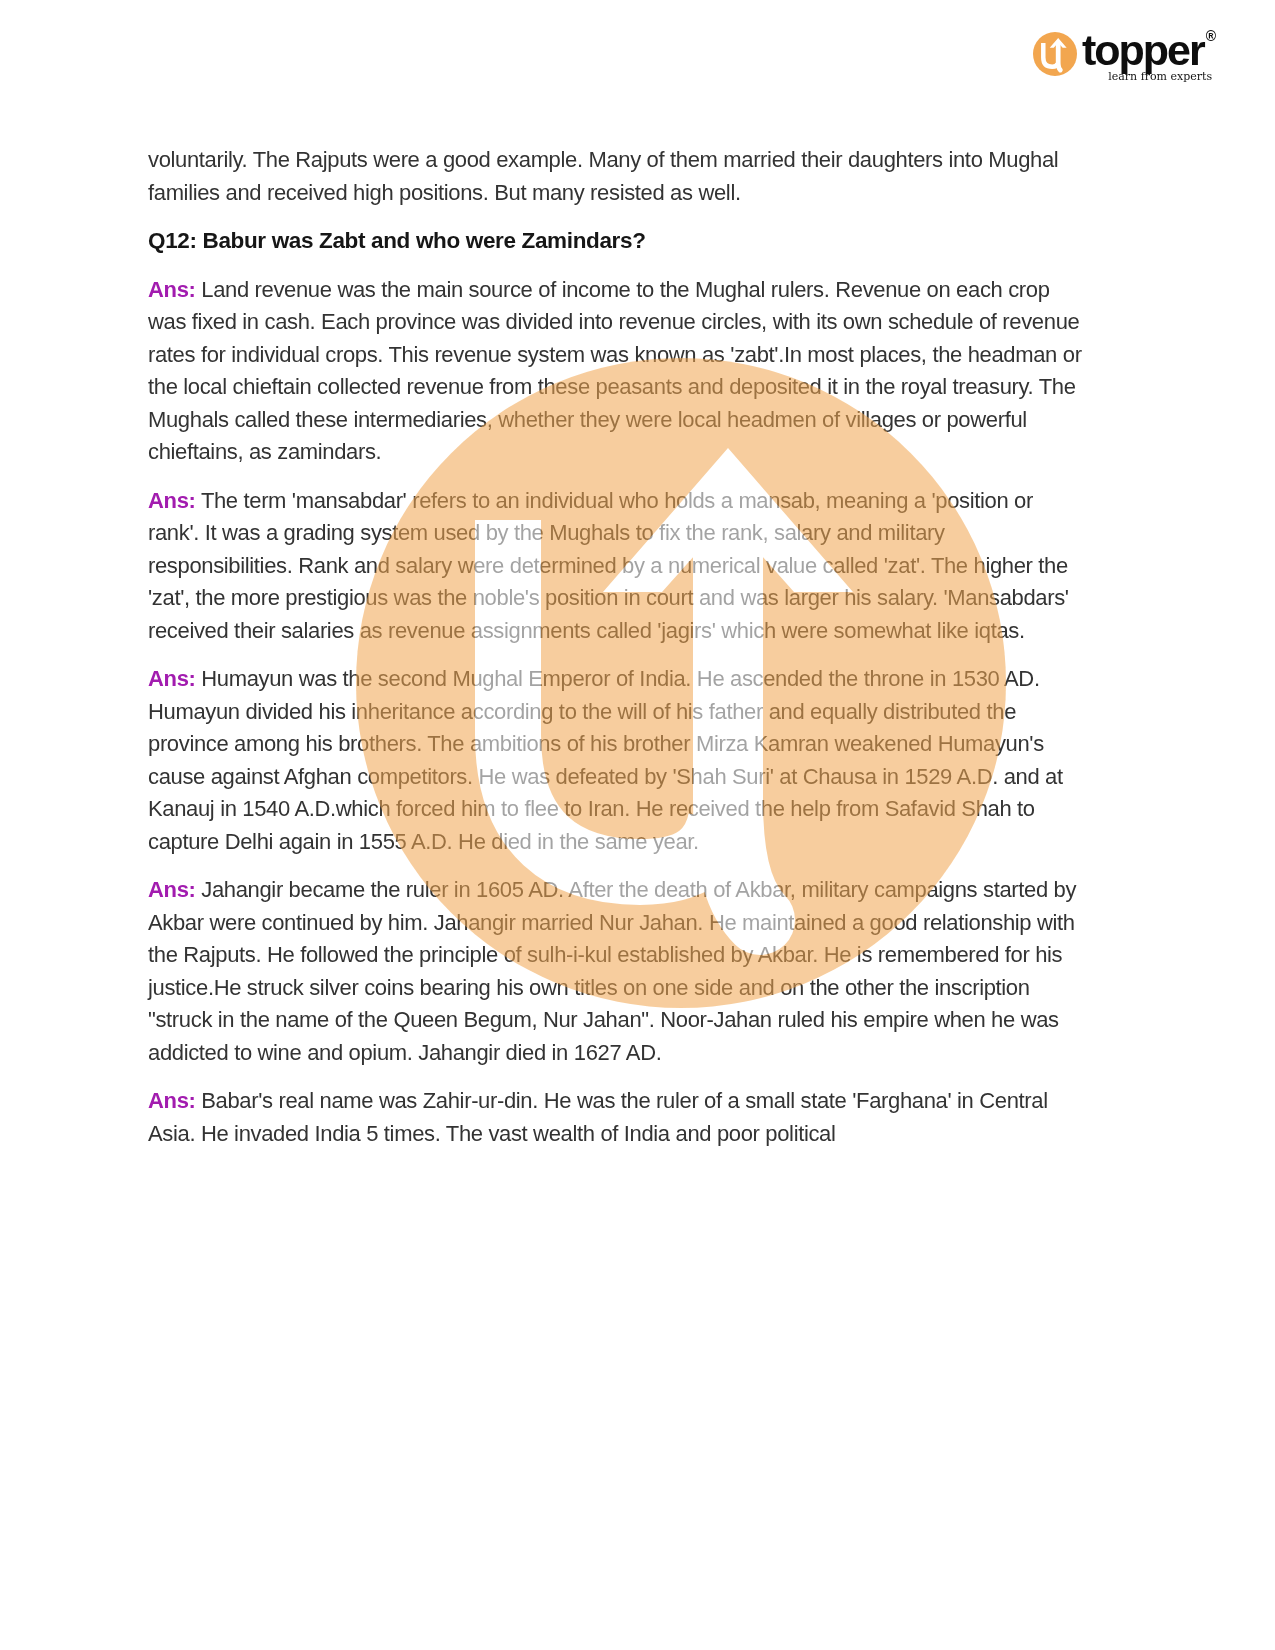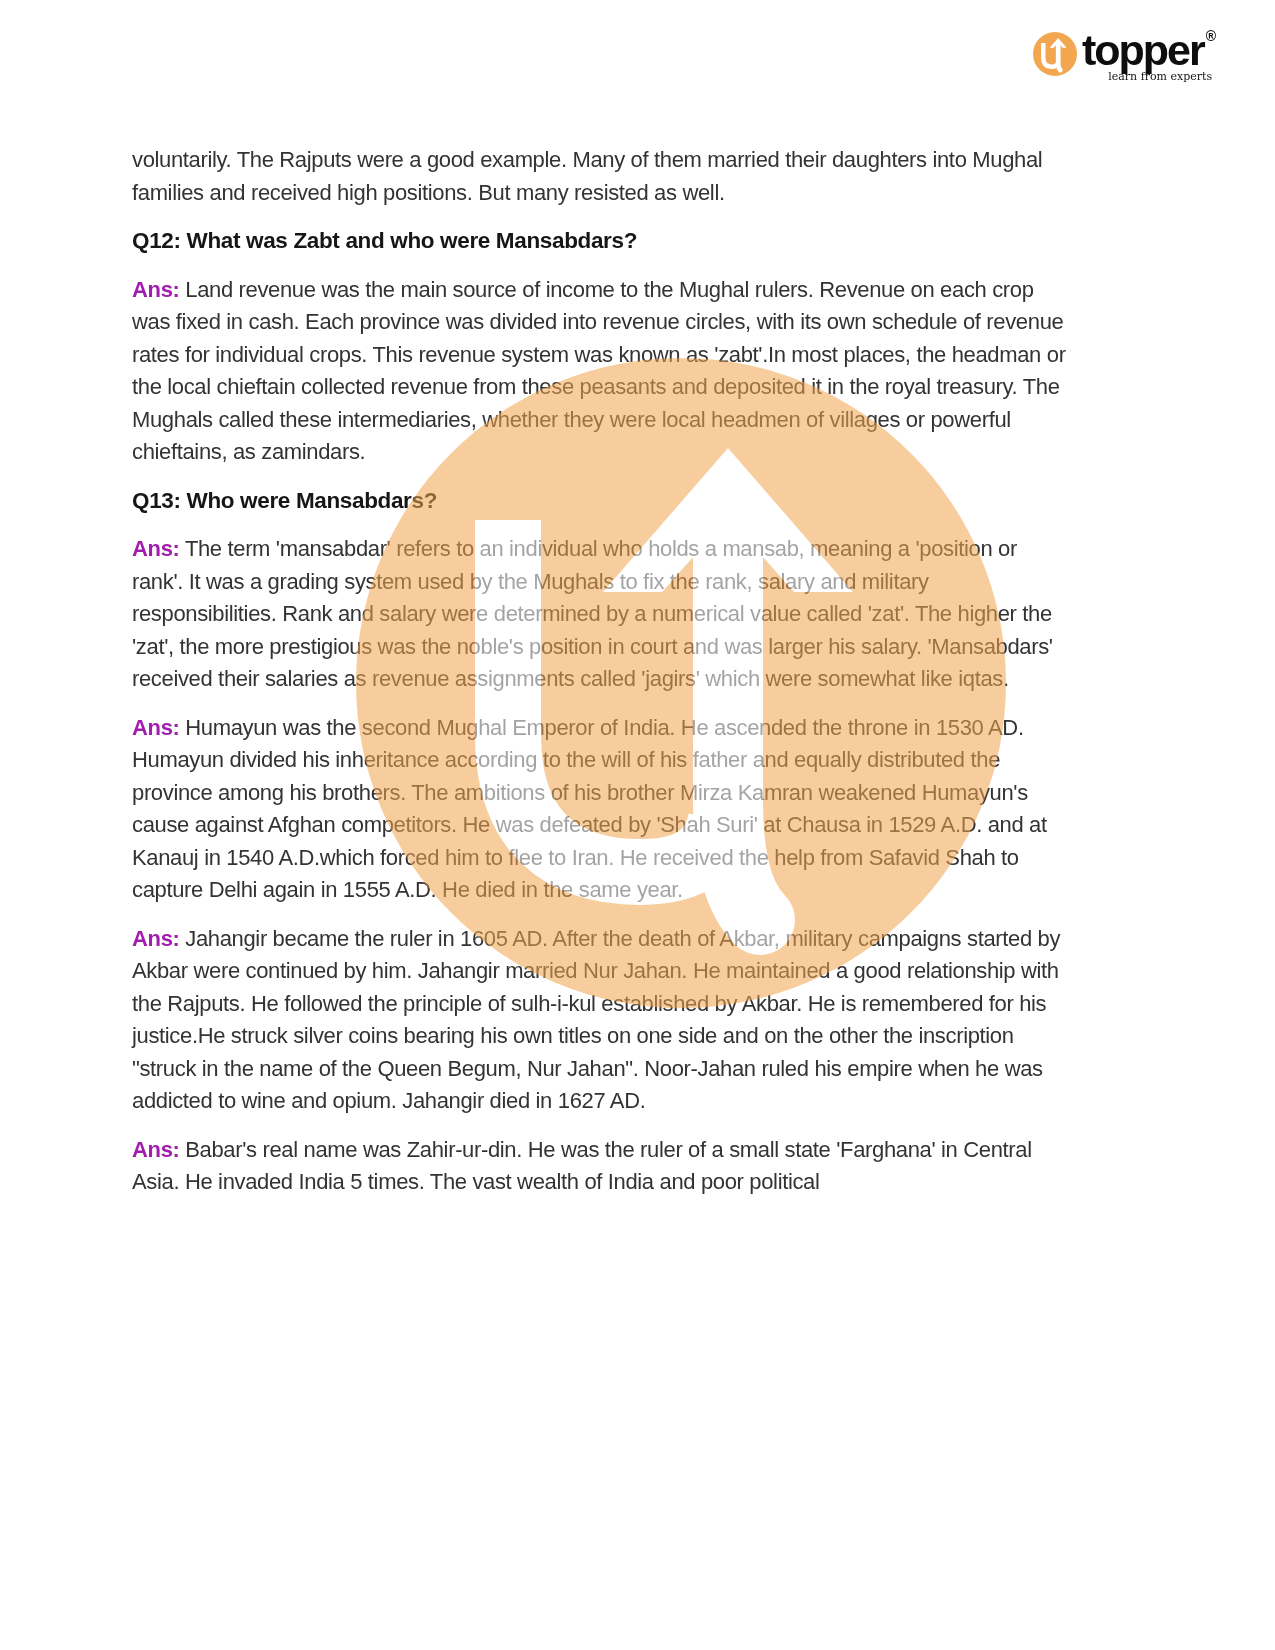--- a/index.html
+++ b/index.html
@@ -31,21 +31,21 @@
   }
   .tagline {
     position: absolute; right: 2px; top: 44px;
     font-family: "DejaVu Serif", serif;
     font-size: 11px; color: #141414; white-space: nowrap;
   }
 
   
   .content {
     position: absolute;
-    left: 132px; top: 144px; width: 936px;
+    left: 148px; top: 144px; width: 936px;
     color: #333333;
     font-size: 22px;
     letter-spacing: -0.35px;
     line-height: 32.5px;
     z-index: 1;
   }
   .content p { margin: 0 0 16px 0; }
   .content h2 {
     margin: 0 0 16px 0;
     font-size: 22.5px; font-weight: bold;
@@ -73,23 +73,22 @@
       <use href="#uglyph"></use>
     </svg>
     <div class="wordmark-wrap">
       <span class="wordmark">topper</span><span class="regmark">®</span>
       <div class="tagline">learn from experts</div>
     </div>
   </div>
 
   <div class="content">
       <p>voluntarily. The Rajputs were a good example. Many of them married their daughters into Mughal families and received high positions. But many resisted as well.</p>
-      <h2>Q12: What was Zabt and who were Mansabdars?</h2>
+      <h2>Q12: Babur was Zabt and who were Zamindars?</h2>
       <p><strong>Ans:</strong> <span>Land revenue was the main source of income to the Mughal rulers. Revenue on each crop was fixed in cash. Each province was divided into revenue circles, with its own schedule of revenue rates for individual crops. This revenue system was known as 'zabt'.In most places, the headman or the local chieftain collected revenue from these peasants and deposited it in the royal treasury. The Mughals called these intermediaries, whether they were local headmen of villages or powerful chieftains, as zamindars.</span></p>
-      <h2>Q13: Who were Mansabdars?</h2>
       <p><strong>Ans:</strong> <span>The term 'mansabdar' refers to an individual who holds a mansab, meaning a 'position or rank'. It was a grading system used by the Mughals to fix the rank, salary and military responsibilities. Rank and salary were determined by a numerical value called 'zat'. The higher the 'zat', the more prestigious was the noble's position in court and was larger his salary. 'Mansabdars' received their salaries as revenue assignments called 'jagirs' which were somewhat like iqtas.</span></p>
       <p><strong>Ans:</strong> <span>Humayun was the second Mughal Emperor of India. He ascended the throne in 1530 AD. Humayun divided his inheritance according to the will of his father and equally distributed the province among his brothers. The ambitions of his brother Mirza Kamran weakened Humayun's cause against Afghan competitors. He was defeated by 'Shah Suri' at Chausa in 1529 A.D. and at Kanauj in 1540 A.D.which forced him to flee to Iran. He received the help from Safavid Shah to capture Delhi again in 1555 A.D. He died in the same year.</span></p>
       <p><strong>Ans:</strong> <span>Jahangir became the ruler in 1605 AD. After the death of Akbar, military campaigns started by Akbar were continued by him. Jahangir married Nur Jahan. He maintained a good relationship with the Rajputs. He followed the principle of sulh-i-kul established by Akbar. He is remembered for his justice.He struck silver coins bearing his own titles on one side and on the other the inscription "struck in the name of the Queen Begum, Nur Jahan". Noor-Jahan ruled his empire when he was addicted to wine and opium. Jahangir died in 1627 AD.</span></p>
       <p><strong>Ans:</strong> <span>Babar's real name was Zahir-ur-din. He was the ruler of a small state 'Farghana' in Central Asia. He invaded India 5 times. The vast wealth of India and poor political</span></p>
     </div>
 
   <svg class="watermark" viewBox="0 0 1275 1650" aria-hidden="true">
     <defs>
       <g id="uglyph">
         <circle cx="325" cy="325" r="325" fill="#F2A64F"></circle>

